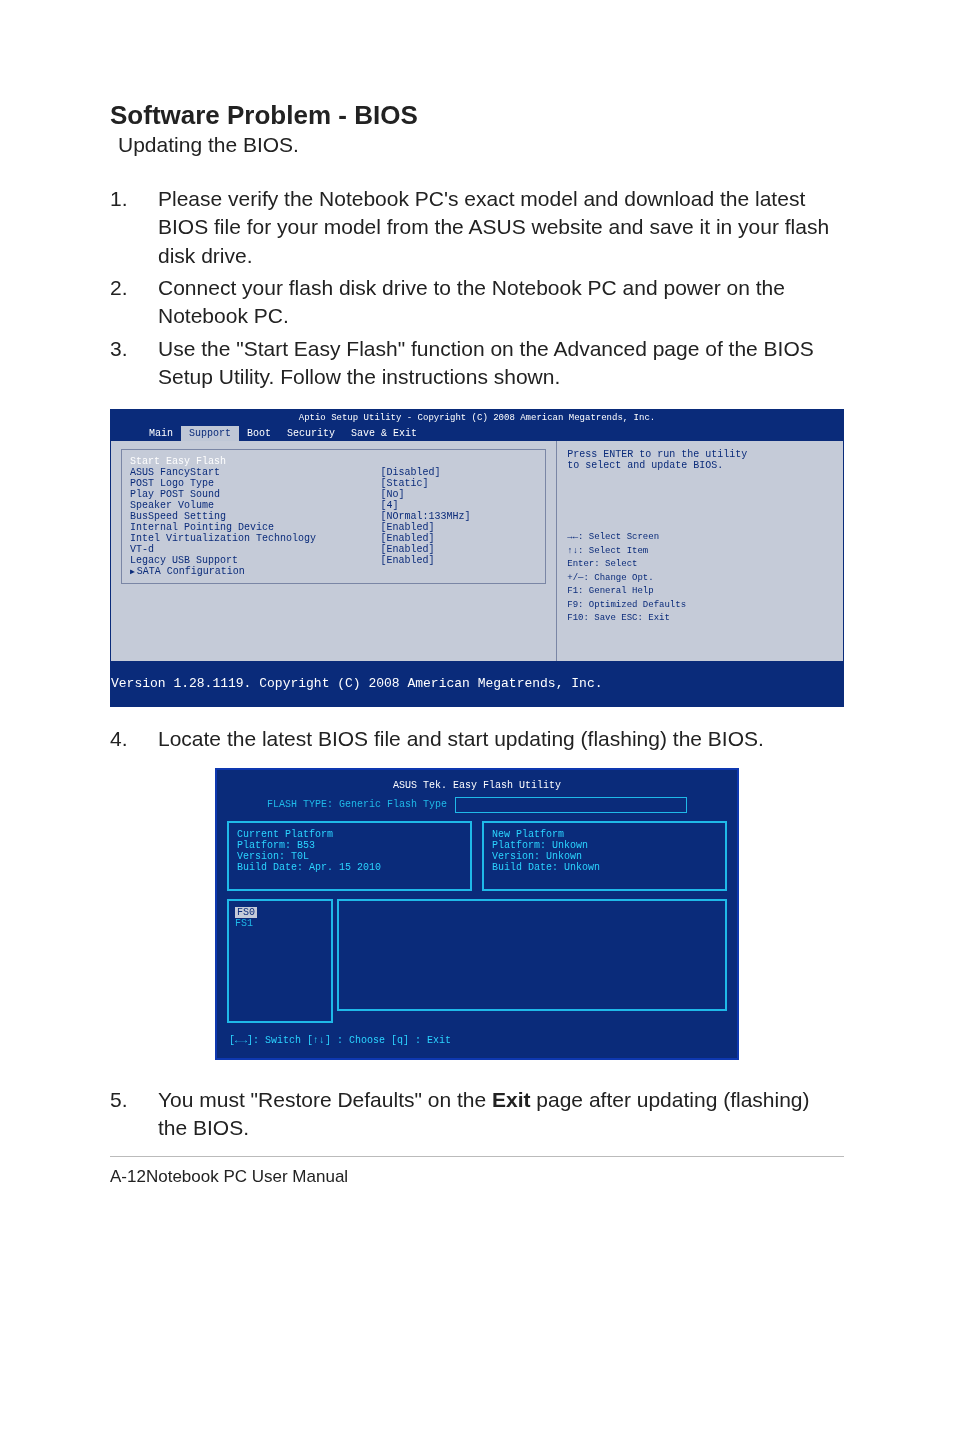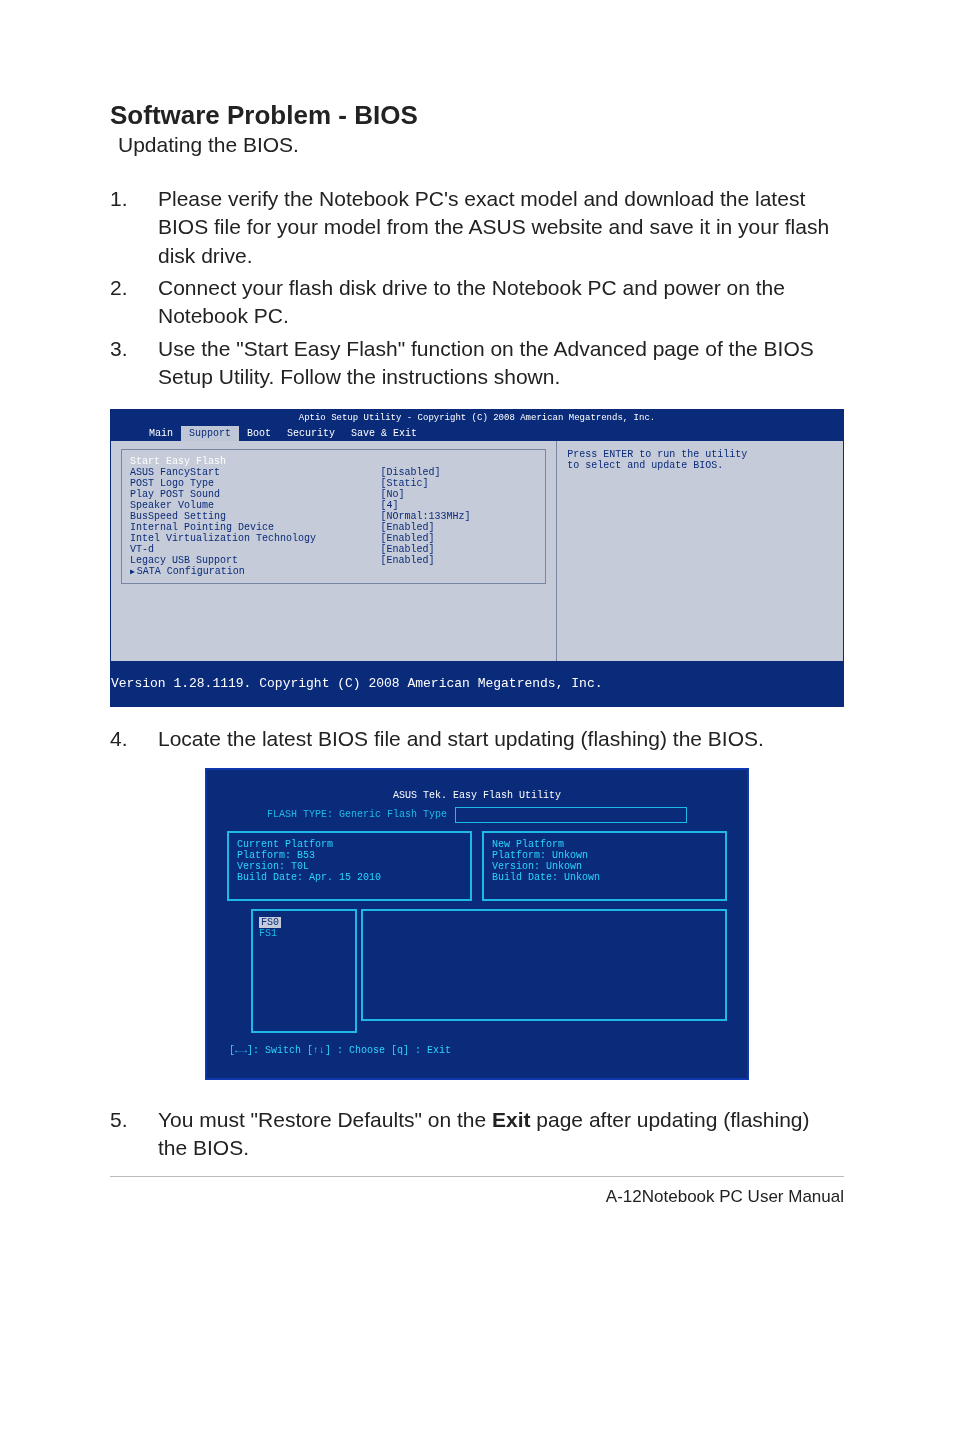--- a/index.html
+++ b/index.html
@@ -109,21 +109,21 @@
     line-height:1.35;
     display:flex;
     margin-bottom: 14px;
   }
   .step4 .num, .step5 .num { width:48px; flex-shrink:0;}
   .flash-util {
     width: 500px;
     margin: 0 auto 26px auto;
     background: #0a2b7a;
     border: 2px solid #0e38b0;
-    padding: 20px;
+    padding: 10px;
     font-family: "Courier New", monospace;
     font-size: 10px;
     color: #1fb9e8;
   }
   .flash-title {
     text-align:center;
     color:#fff;
     margin-bottom:6px;
   }
   .flash-type-row {
@@ -150,21 +150,20 @@
     color:#2bd4ff;
     min-height:54px;
   }
   .flash-panel-title{
      text-align:left;
   }
   .flash-lower {
     display:flex;
     gap:4px;
     margin-bottom:10px;
-    margin-left:24px;
   }
   .flash-list {
     width:90px;
     border:2px solid #1fb9e8;
     padding:6px;
     height:108px;
   }
   .flash-list .sel {
     background:#c5cbd8;
     color:#0a2b7a;
@@ -180,21 +179,21 @@
     color:#2bd4ff;
     padding:2px 2px;
   }
   .footer-line {
     border:none;
     border-top:1px solid #bbb;
     margin: 8px 0 10px 0;
   }
   .page-footer {
     display:flex;
-    justify-content:flex-end;
+    justify-content:flex-start;
     font-size:17px;
     color:#222;
     padding: 0 0px;
   }
 </style>
 </head>
 <body>
 
 <div class="page">
   <h2 class="title">Software Problem - BIOS</h2>
@@ -269,20 +268,29 @@
               <span class="label"><span class="tri">▶</span>SATA Configuration</span>
               <span class="val"></span>
             </div>
           </div>
       </div>
       <div class="bios-right">
         <div class="bios-right-msg">
           <div>Press ENTER to run the utility</div>
           <div>to select and update BIOS.</div>
         </div>
+        <div class="bios-keys" id="bios-keys">
+            <div>→←:  Select Screen</div>
+            <div>↑↓:     Select Item</div>
+            <div>Enter: Select</div>
+            <div>+/—:  Change Opt.</div>
+            <div>F1:     General Help</div>
+            <div>F9:     Optimized Defaults</div>
+            <div>F10:  Save    ESC: Exit</div>
+          </div>
       </div>
     </div>
     <div class="bios-footer">Version 1.28.1119. Copyright (C) 2008 American Megatrends, Inc.</div>
   </div>
 
   <div class="step4">
     <span class="num">4.</span>
     <span class="txt">Locate the latest BIOS file and start updating (flashing) the BIOS.</span>
   </div>
 

